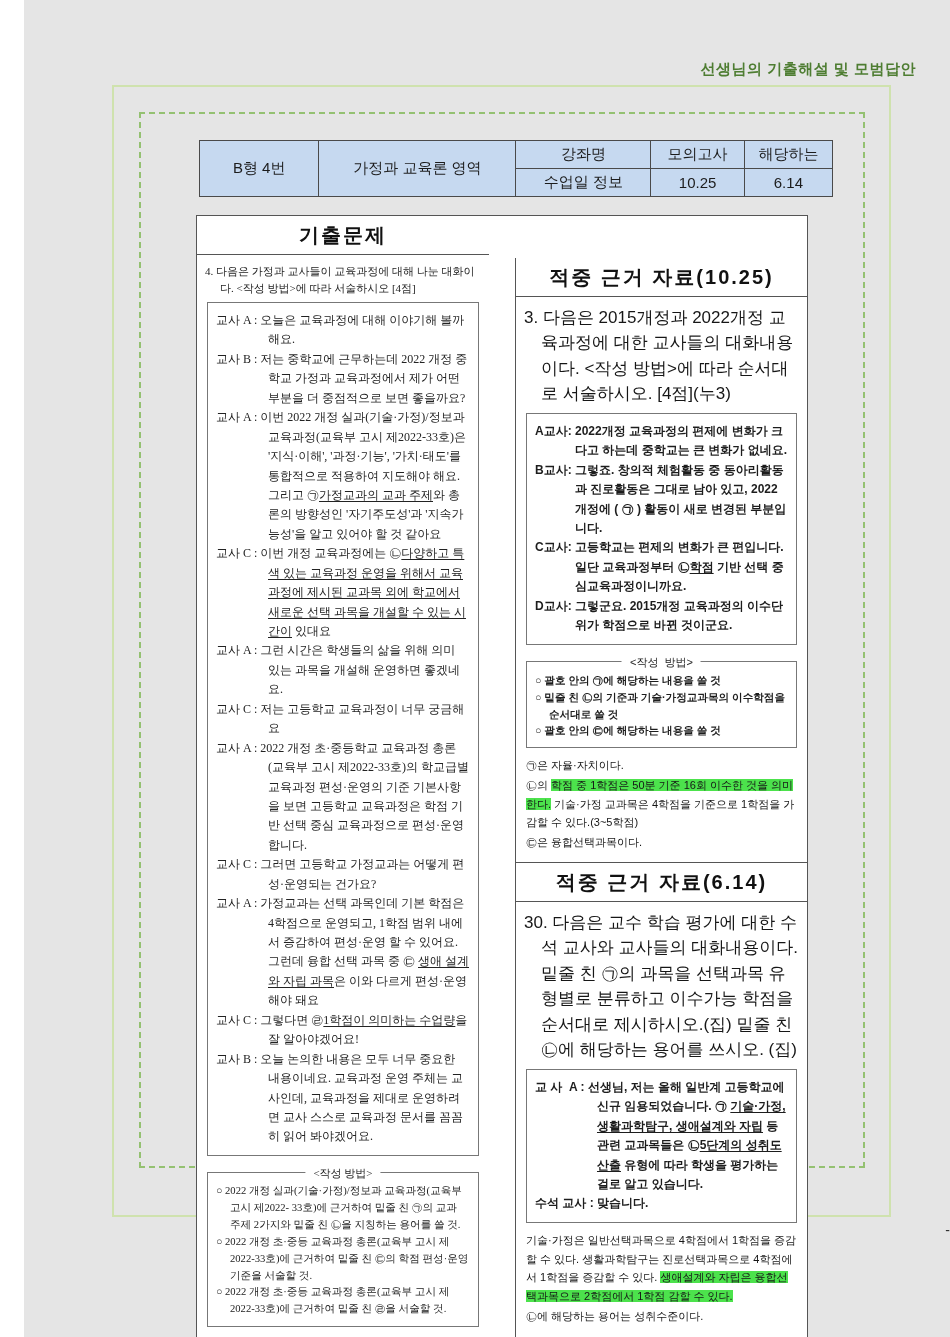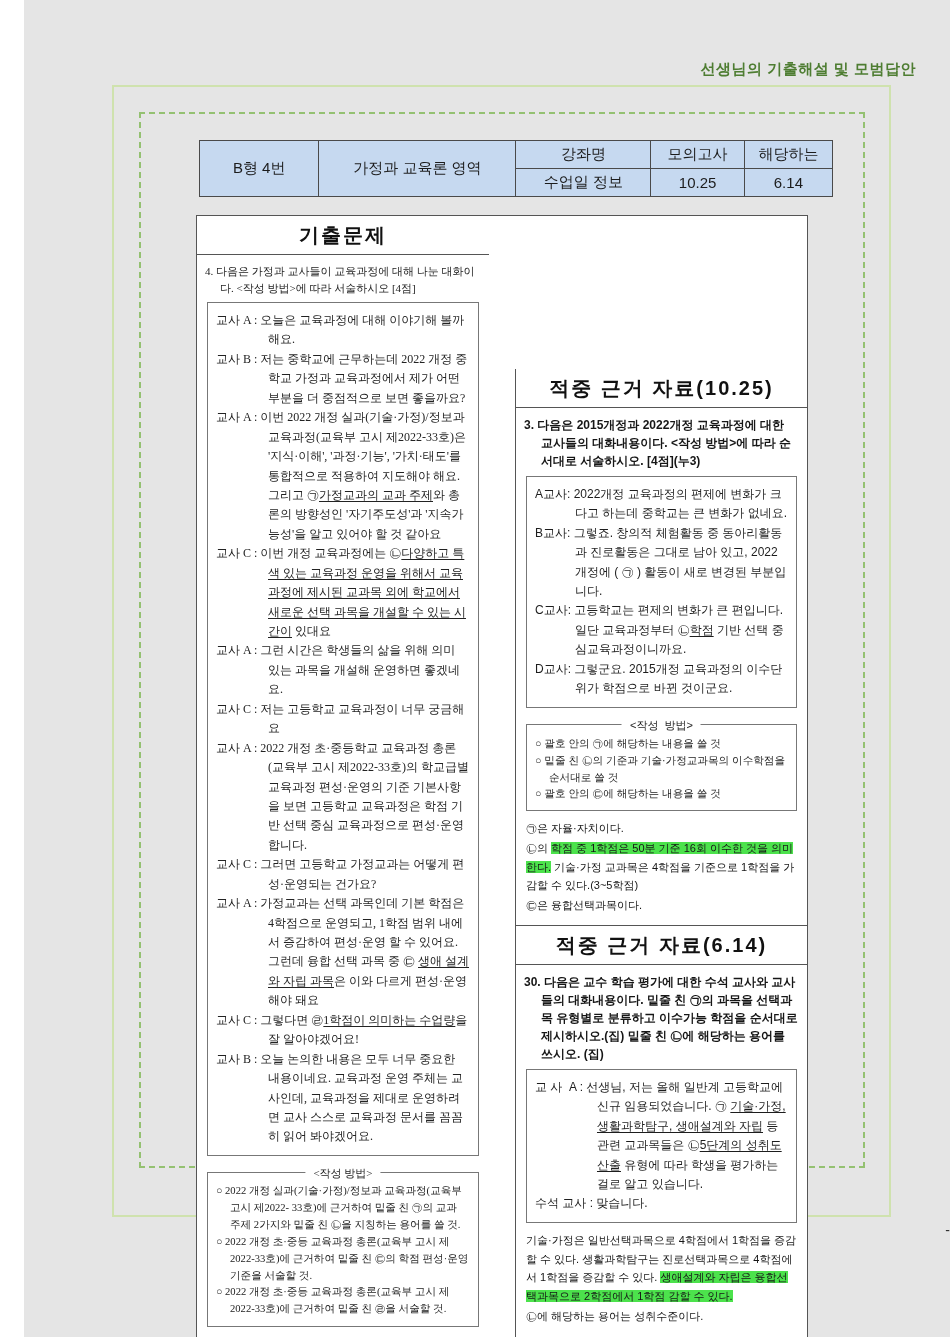--- a/index.html
+++ b/index.html
@@ -55,32 +55,32 @@
     font-family:"Liberation Sans", sans-serif;color:#111;
   }
   .col-body{padding:0 0 8px 0;}
   .question{
     margin:8px 8px 6px 8px;
     font-size:11px;line-height:1.5;
     padding-left:15px;text-indent:-15px;
   }
   .q-sans{
     font-family:"Liberation Sans", sans-serif;
-    font-weight:bold;font-size:12px;color:#161616;
+    font-weight:normal;font-size:17px;color:#161616;
     padding-left:17px;text-indent:-17px;
   }
   .dialogue-box{
     border:1px solid #777;
     margin:6px 10px;
     padding:8px 8px 8px 8px;
     font-size:12px;line-height:1.62;
   }
   .dia .line{padding-left:52px;text-indent:-52px;margin:0;}
   .dia-sans{font-family:"Liberation Sans", sans-serif;color:#1d1d1d;}
-  .dia-sans .line{padding-left:40px;text-indent:-40px;}
+  .dia-sans .line{padding-left:40px;text-indent:-40px;font-weight:bold;}
   .dia30 .line{padding-left:62px;text-indent:-62px;}
   .spk{white-space:pre;}
   .method-box{
     position:relative;border:1px solid #777;
     margin:16px 10px 6px 10px;
     padding:10px 8px 8px 8px;
     font-size:10.6px;line-height:1.6;
   }
   .method-title{
     position:absolute;top:-8px;left:50%;transform:translateX(-50%);

